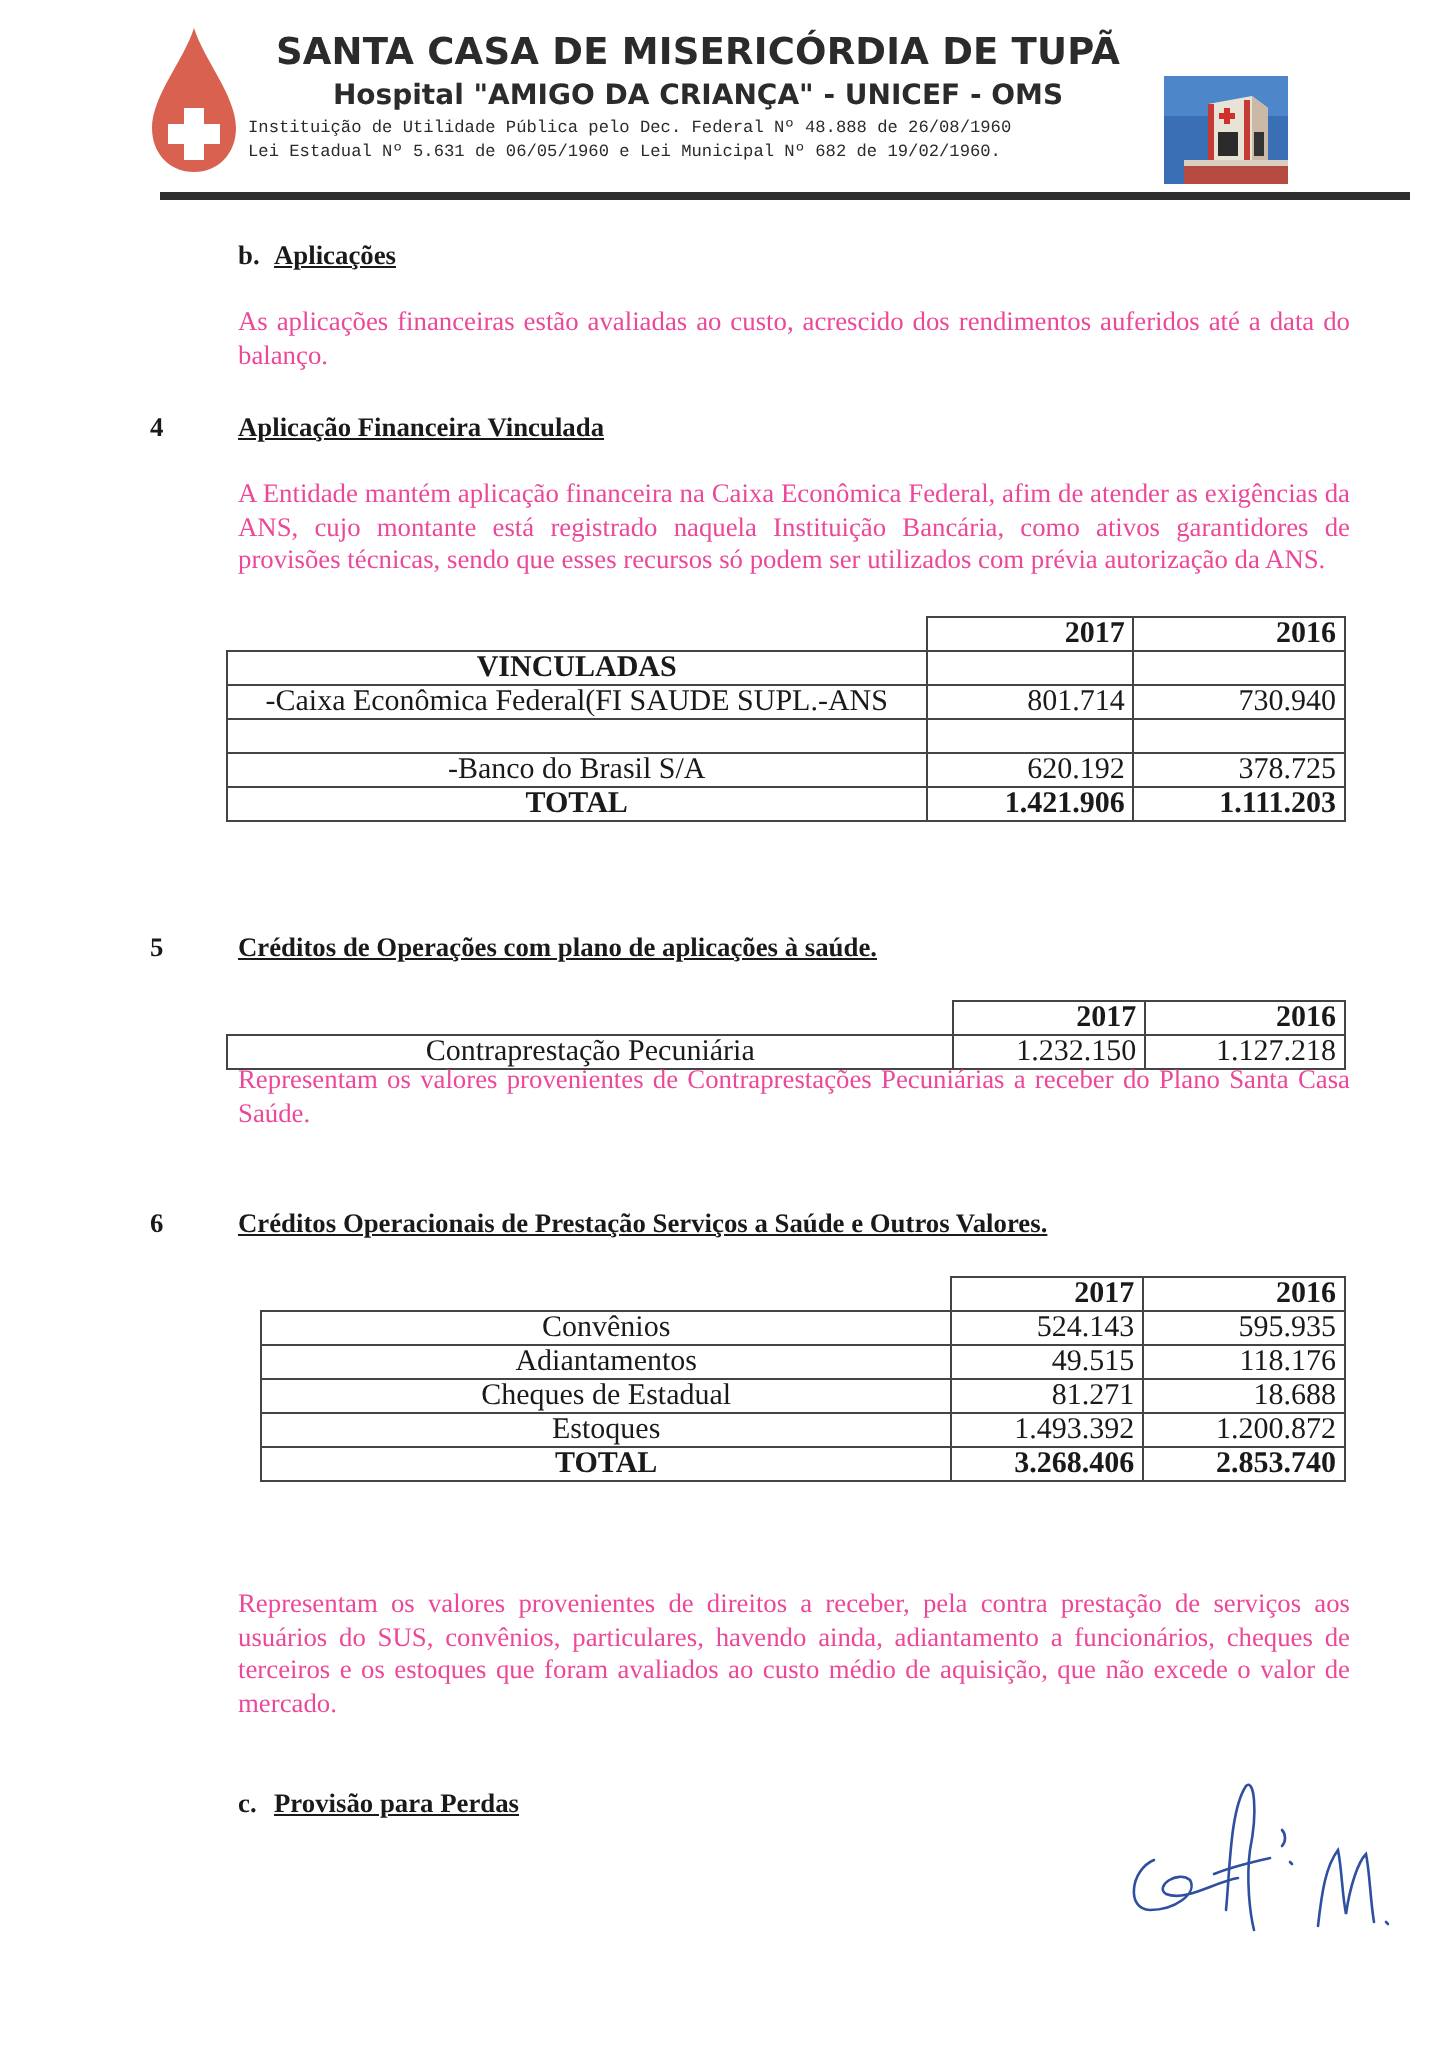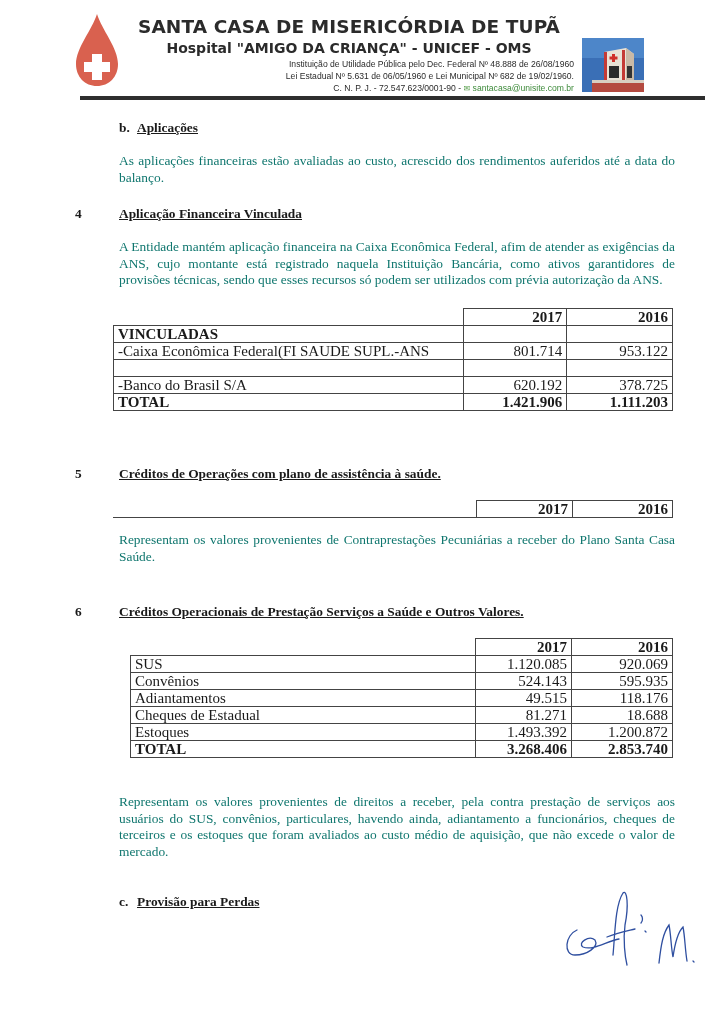--- a/index.html
+++ b/index.html
@@ -6,64 +6,59 @@
   html, body { width: 724px; height: 1024px; background: #ffffff; overflow: hidden; }
   body { position: relative; font-family: "Liberation Serif", serif; color: #1a1a1a; }
 
   
   .header { position: absolute; left: 0; top: 0; width: 724px; height: 100px; }
   .logo-drop { position: absolute; left: 72px; top: 12px; width: 50px; height: 76px; }
   .hdr-title { position: absolute; left: 124px; top: 16px; width: 450px; text-align: center;
     font-family: "DejaVu Sans", sans-serif; font-weight: bold; font-size: 18.5px; color: #2b2b2b; letter-spacing: 0.1px; white-space: nowrap; }
   .hdr-sub { position: absolute; left: 124px; top: 40px; width: 450px; text-align: center;
     font-family: "DejaVu Sans", sans-serif; font-weight: bold; font-size: 14px; color: #2b2b2b; white-space: nowrap; }
-  .hdr-line { position: absolute; left: 124px; width: 450px; text-align: right;
-    font-family: Liberation Sans, sans-serif; font-size: 8.6px; color: #2b2b2b; white-space: nowrap; }
+  .hdr-line { position: absolute; left: 124px; width: 450px; text-align: left;
+    font-family: Liberation Mono, monospace; font-size: 8.6px; color: #2b2b2b; white-space: nowrap; }
   .hdr-line.l1 { top: 59px; }
   .hdr-line.l2 { top: 71px; }
   .hdr-line.l3 { top: 83px; }
   .hdr-email { color: #3d8a3a; }
   .email-icon { color: #5aa04f; font-size: 8px; }
   .building { position: absolute; left: 582px; top: 38px; width: 62px; height: 54px; }
   .hdr-rule { position: absolute; left: 80px; top: 96px; width: 625px; height: 4px; background: #2e2e2e; }
 
   
-  .txt { position: absolute; font-size: 13.4px; line-height: 16.5px; color: #0f766e; }
+  .txt { position: absolute; font-size: 13.4px; line-height: 16.5px; color: #ec4899; }
   .justify { text-align: justify; text-align-last: left; }
   .sec-num { position: absolute; font-weight: bold; font-size: 13.4px; }
   .sec-title { position: absolute; font-weight: bold; font-size: 13.4px; text-decoration: underline; white-space: nowrap; }
 
   
   table.fin { position: absolute; border-collapse: collapse; font-size: 15px; font-family: Liberation Serif, serif; }
-  table.fin td { border: 1px solid #444; padding: 0 4px; height: 17px; line-height: 16px; white-space: nowrap; }
+  table.fin td { border: 1px solid #444; padding: 0 4px; height: 17px; line-height: 16px; white-space: nowrap; text-align: center; }
   table.fin td.num { text-align: right; }
   table.fin td.noborder { border: none; }
   table.fin tr.bold td { font-weight: bold; }
   table.fin td.hdr { font-weight: bold; text-align: right; }
 
   .signature { position: absolute; left: 555px; top: 885px; width: 160px; height: 85px; }
 </style>
 </head>
 <body>
 
 <div class="header">
   <svg class="logo-drop" viewBox="0 0 50 76">
     <path d="M25 2 C20 18 4 36 4 52 C4 65 13 74 25 74 C37 74 46 65 46 52 C46 36 30 18 25 2 Z" fill="#d9614f"></path>
     <rect x="20" y="42" width="10" height="26" fill="#ffffff"></rect>
     <rect x="12" y="50" width="26" height="10" fill="#ffffff"></rect>
   </svg>
   <div class="hdr-title">SANTA CASA DE MISERICÓRDIA DE TUPÃ</div>
   <div class="hdr-sub">Hospital "AMIGO DA CRIANÇA" - UNICEF - OMS</div>
   <div class="hdr-line l1">Instituição de Utilidade Pública pelo Dec. Federal Nº 48.888 de 26/08/1960</div>
   <div class="hdr-line l2">Lei Estadual Nº 5.631 de 06/05/1960 e Lei Municipal Nº 682 de 19/02/1960.</div>
-  <div class="hdr-line l3">
-    <span>C. N. P. J. - 72.547.623/0001-90 -</span>
-    <span class="email-icon">✉</span>
-    <span class="hdr-email">santacasa@unisite.com.br</span>
-  </div>
   <svg class="building" viewBox="0 0 62 54">
     <rect x="0" y="0" width="62" height="54" fill="#3a6fb6"></rect>
     <rect x="0" y="0" width="62" height="20" fill="#4d86c9"></rect>
     <polygon points="22,14 44,10 52,16 52,54 22,54" fill="#e9e2d6"></polygon>
     <polygon points="44,10 52,16 52,54 44,54" fill="#c9b9a6"></polygon>
     <rect x="22" y="14" width="3" height="40" fill="#c43a35"></rect>
     <rect x="40" y="12" width="3" height="42" fill="#c43a35"></rect>
     <rect x="30" y="16" width="3" height="8" fill="#d0302b"></rect>
     <rect x="27.5" y="18.5" width="8" height="3" fill="#d0302b"></rect>
     <rect x="27" y="28" width="10" height="12" fill="#2b2b2b"></rect>
@@ -95,55 +90,60 @@
     <td class="hdr">2016</td>
   </tr>
   <tr class="bold">
     <td>VINCULADAS</td>
     <td class="num"></td>
     <td class="num"></td>
   </tr>
   <tr>
     <td>-Caixa Econômica Federal(FI SAUDE SUPL.-ANS</td>
     <td class="num">801.714</td>
-    <td class="num">953.122</td>
+    <td class="num">730.940</td>
   </tr>
   <tr>
     <td></td>
     <td class="num"></td>
     <td class="num"></td>
   </tr>
   <tr>
     <td>-Banco do Brasil S/A</td>
     <td class="num">620.192</td>
     <td class="num">378.725</td>
   </tr>
   <tr class="bold">
     <td>TOTAL</td>
     <td class="num">1.421.906</td>
     <td class="num">1.111.203</td>
   </tr>
 </tbody>
   </table>
 
 <div class="sec-num" style="left:75px; top:466px;">5</div>
-<div class="sec-title" style="left:119px; top:466px;">Créditos de Operações com plano de assistência à saúde.</div>
+<div class="sec-title" style="left:119px; top:466px;">Créditos de Operações com plano de aplicações à saúde.</div>
 
 <table class="fin" style="left:113px; top:500px; width:560px;">
   <colgroup>
       <col style="width:364px">
       <col style="width:96px">
       <col style="width:100px">
     </colgroup>
   <tbody>
       <tr>
     <td class="noborder" style="border-bottom:1px solid #444;"></td>
     <td class="hdr">2017</td>
     <td class="hdr">2016</td>
   </tr>
+  <tr>
+    <td>Contraprestação Pecuniária</td>
+    <td class="num">1.232.150</td>
+    <td class="num">1.127.218</td>
+  </tr>
 </tbody>
   </table>
 
 <div class="txt justify" style="left:119px; top:532px; width:556px;">Representam os valores provenientes de Contraprestações Pecuniárias a receber do Plano Santa Casa Saúde.</div>
 
 <div class="sec-num" style="left:75px; top:604px;">6</div>
 <div class="sec-title" style="left:119px; top:604px;">Créditos Operacionais de Prestação Serviços a Saúde e Outros Valores.</div>
 
 <table class="fin" style="left:130px; top:638px; width:543px;">
   <colgroup>
@@ -151,25 +151,20 @@
       <col style="width:96px">
       <col style="width:101px">
     </colgroup>
   <tbody>
       <tr>
     <td class="noborder" style="border-bottom:1px solid #444;"></td>
     <td class="hdr">2017</td>
     <td class="hdr">2016</td>
   </tr>
   <tr>
-    <td>SUS</td>
-    <td class="num">1.120.085</td>
-    <td class="num">920.069</td>
-  </tr>
-  <tr>
     <td>Convênios</td>
     <td class="num">524.143</td>
     <td class="num">595.935</td>
   </tr>
   <tr>
     <td>Adiantamentos</td>
     <td class="num">49.515</td>
     <td class="num">118.176</td>
   </tr>
   <tr>

